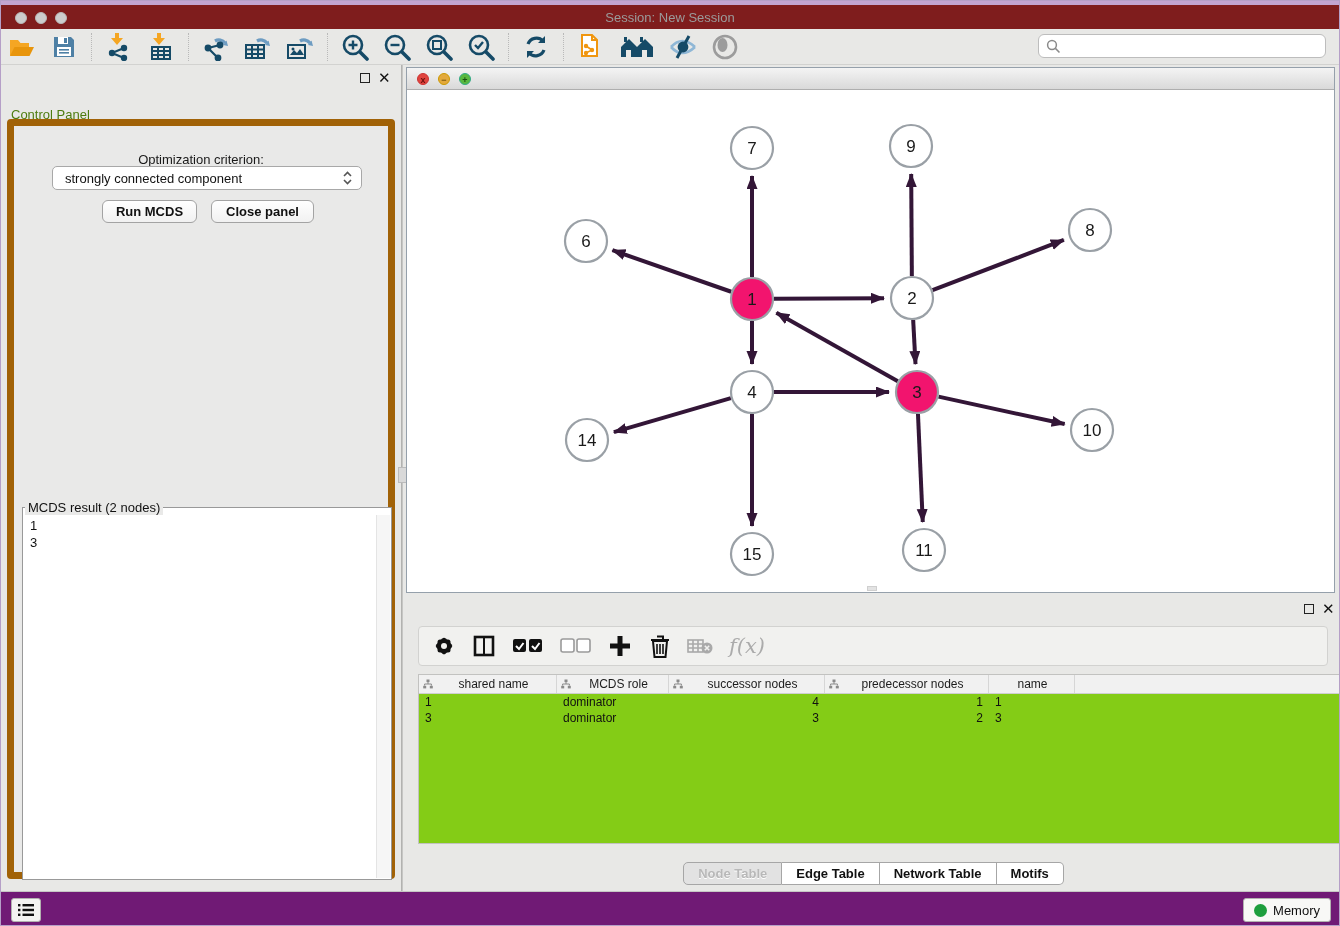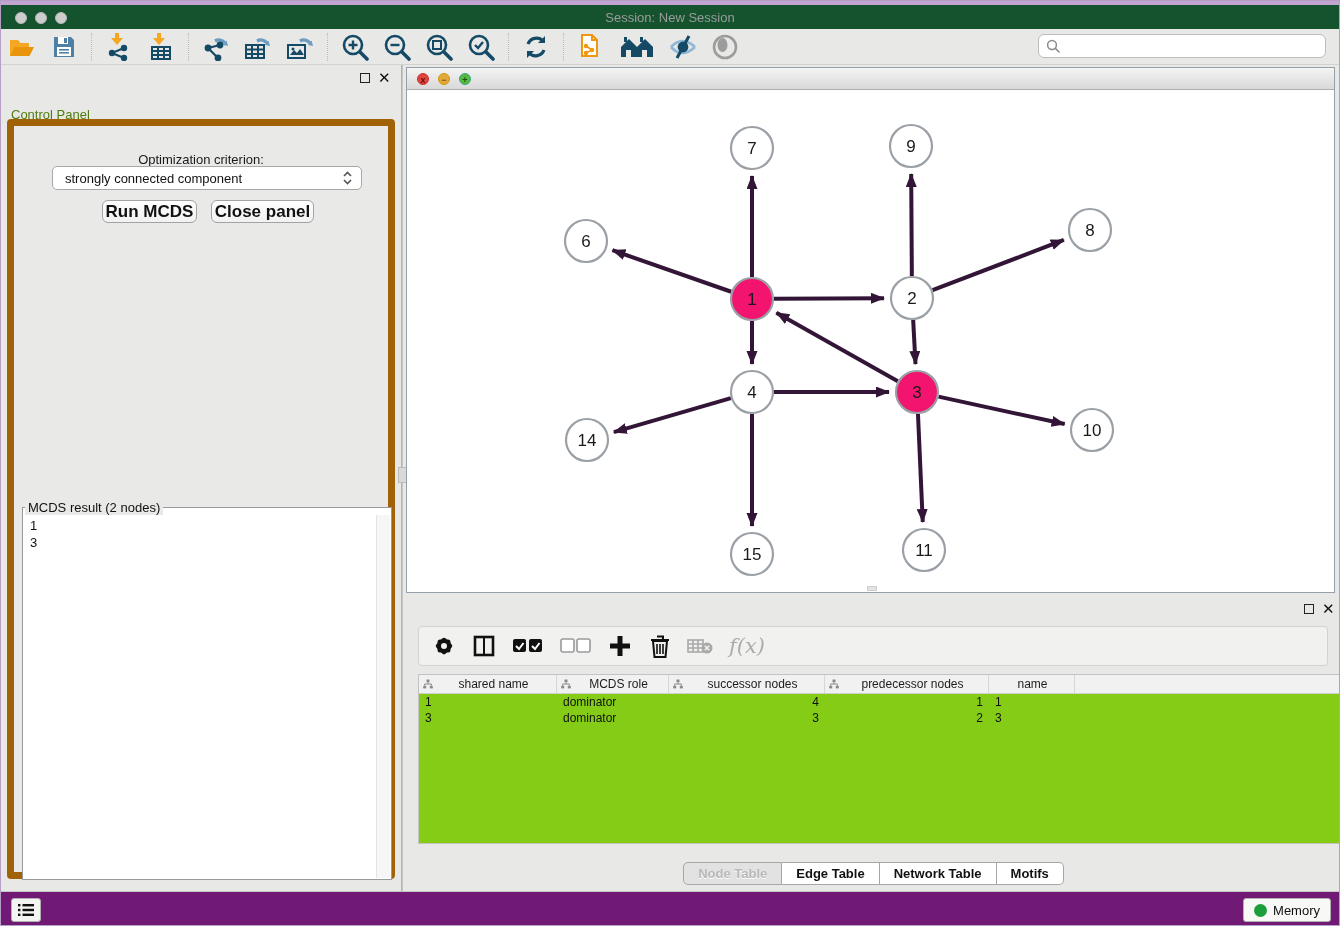--- a/index.html
+++ b/index.html
@@ -1,21 +1,21 @@
 <!DOCTYPE html>
 <html><head>
 <meta charset="utf-8">
 <style>
   html,body{margin:0;padding:0;background:#d8d8d8;}
   *{box-sizing:border-box;font-family:"Liberation Sans","DejaVu Sans",sans-serif;}
   #app{position:relative;width:1340px;height:926px;background:#e8e8e6;overflow:hidden;
        border:1px solid #b59fc7;}
   
   #topstrip{position:absolute;left:0;top:0;width:100%;height:4px;background:#c3a5d1;}
-  #titlebar{position:absolute;left:0;top:4px;width:100%;height:24px;background:#14532d;}
+  #titlebar{position:absolute;left:0;top:4px;width:100%;height:24px;background:#7f1d1d;}
   .tl{position:absolute;top:7px;width:12px;height:12px;border-radius:50%;
       background:#cdcdcd;border:1px solid #b8b8b8;}
   #win-title{position:absolute;top:5px;width:100%;text-align:center;font-size:13px;color:#9b9b9b;}
   
   #toolbar{position:absolute;left:0;top:28px;width:100%;height:36px;background:#e8e8e6;
            display:flex;align-items:center;border-bottom:1px solid #d2d2d0;}
   .tb-btn{width:30px;height:30px;margin:0 6px;display:flex;align-items:center;justify-content:center;cursor:default;}
   .tb-sep{width:1px;height:28px;margin:0 6px;border-left:1px dotted #b9b9b9;}
   #search-box{position:absolute;right:13px;top:5px;width:288px;height:24px;background:#fff;
               border:1px solid #bdbdbd;border-radius:6px;display:flex;align-items:center;padding-left:7px;}
@@ -39,21 +39,21 @@
   .seg .tab.disabled{background:#e2e2e2;color:#b8b8b8;text-shadow:0 1px 0 #fff;}
   #cp-tabs{position:absolute;left:0;top:33px;width:100%;text-align:center;z-index:2;}
   #cp-body{position:absolute;left:6px;top:54px;width:388px;height:760px;background:#e9e9e8;
            border:7px solid #a16207;border-radius:4px;}
   #opt-label{position:absolute;top:26px;width:100%;text-align:center;font-size:13px;color:#1a1a1a;}
   #opt-select{position:absolute;left:38px;top:40px;width:310px;height:24px;background:#fff;
               border:1px solid #a8a8a8;border-radius:5px;display:flex;align-items:center;
               font-size:13px;color:#111;padding:0 8px 0 12px;}
   #opt-select .spacer{flex:1;}
   .pill-btn{position:absolute;top:74px;height:23px;background:linear-gradient(#ffffff,#f1f1f1);
-            border:1px solid #a3a3a3;border-radius:6px;font-size:17px;font-weight:600;color:#111;
+            border:1px solid #a3a3a3;border-radius:6px;font-size:13px;font-weight:600;color:#111;
             display:flex;align-items:center;justify-content:center;}
   #mcds-fieldset{position:absolute;left:8px;top:374px;width:370px;height:380px;background:#fff;
                  border:1px solid #999;margin:0;padding:0;}
   #mcds-fieldset legend{font-size:13px;color:#111;background:#e9e9e8;padding:0 3px;margin-left:2px;}
   #mcds-text{position:absolute;left:1px;top:0;right:15px;bottom:1px;background:#fff;
              font-size:13px;color:#111;padding:2px 0 0 6px;line-height:17px;white-space:pre;}
   #mcds-scroll{position:absolute;top:0;right:1px;bottom:1px;width:14px;background:#f6f6f6;border-left:1px solid #e4e4e4;}
   
   #net-window{position:absolute;left:405px;top:2px;width:929px;height:526px;background:#fff;
               border:1px solid #95a0ab;}

